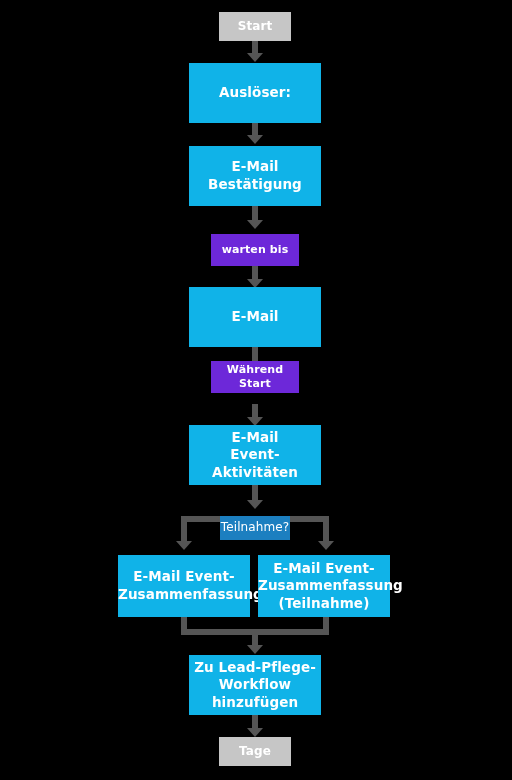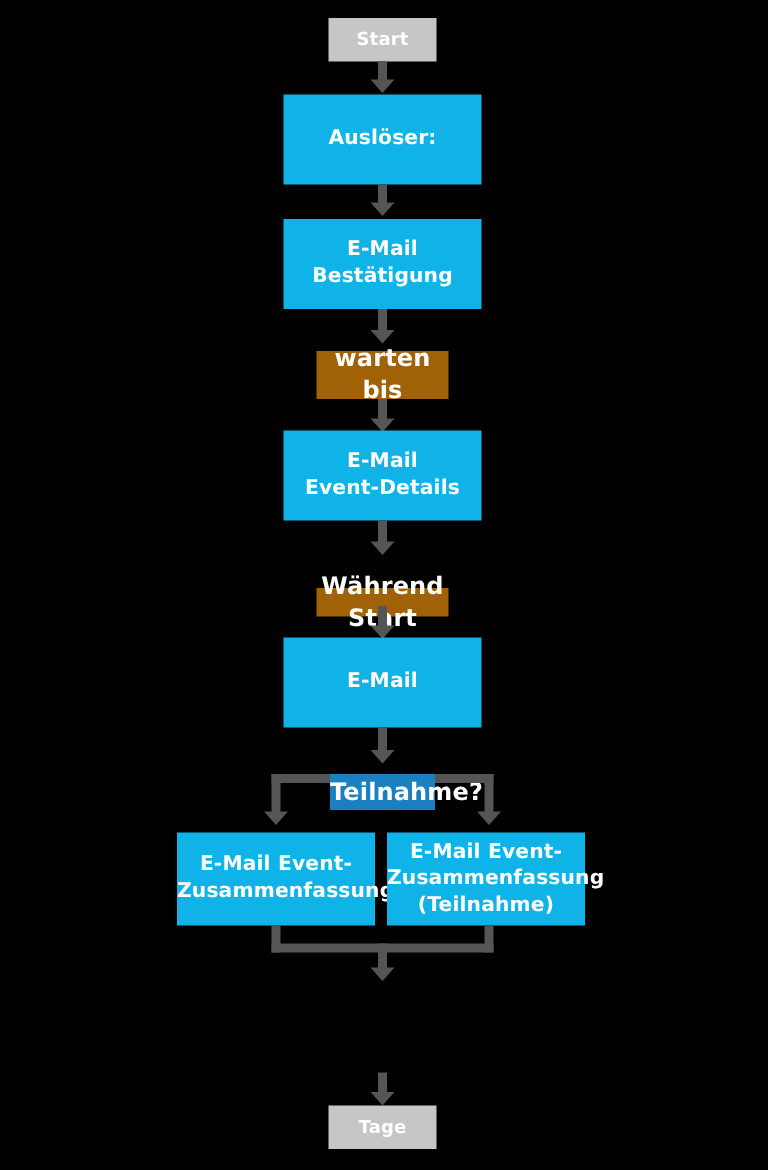--- a/index.html
+++ b/index.html
@@ -15,23 +15,23 @@
     text-align:center;color:#ffffff;line-height:1.30;
     letter-spacing:0.1px;
   }
   .node .txt{display:block;width:100%;padding:0 4px;}
 
   
   .term{background:#c6c6c6;color:#ffffff;font-size:12px;font-weight:700;}
   
   .action{background:#10b3e8;color:#ffffff;font-size:13.5px;font-weight:700;}
   
-  .wait{background:#a16207;color:#ffffff;font-size:16px;font-weight:700;}
+  .wait{background:#6d28d9;color:#ffffff;font-size:11px;font-weight:700;}
   
-  .decision{background:#1c7fc0;color:#ffffff;font-size:16px;font-weight:700;}
+  .decision{background:#1c7fc0;color:#ffffff;font-size:12px;font-weight:400;}
 
   
   .conn{position:absolute;background:#555555;}
   .arrowhead{
     position:absolute;width:0;height:0;
     border-left:8px solid transparent;
     border-right:8px solid transparent;
     border-top:9px solid #555555;
   }
 </style>
@@ -71,40 +71,40 @@
       <span>warten bis</span><br>
     </div>
   </div>
 
   <div class="conn" style="left:252px;top:266px;width:6px;height:14px;"></div>
   <div class="arrowhead" style="left:247px;top:279px;"></div>
 
   <div class="node action" style="left:189px;top:287px;width:132px;height:60px;">
     <div class="txt">
       <span>E-Mail</span><br>
-      <span>Event-Details</span>
     </div>
   </div>
 
   <div class="conn" style="left:252px;top:347px;width:6px;height:15px;"></div>
   <div class="arrowhead" style="left:247px;top:361px;"></div>
 
-  <div class="node wait" style="left:211px;top:392px;width:88px;height:19px;">
+  <div class="node wait" style="left:211px;top:361px;width:88px;height:32px;">
     <div class="txt">
       <span>Während</span><br>
       <span>Start</span>
     </div>
   </div>
 
   <div class="conn" style="left:252px;top:404px;width:6px;height:14px;"></div>
   <div class="arrowhead" style="left:247px;top:417px;"></div>
 
   <div class="node action" style="left:189px;top:425px;width:132px;height:60px;">
     <div class="txt">
       <span>E-Mail</span><br>
+      <span>Event-Aktivitäten</span>
     </div>
   </div>
 
   <div class="conn" style="left:252px;top:485px;width:6px;height:16px;"></div>
   <div class="arrowhead" style="left:247px;top:500px;"></div>
 
   <div class="node decision" style="left:220px;top:516px;width:70px;height:24px;">
     <span class="txt">Teilnahme?</span>
   </div>
 
@@ -130,20 +130,26 @@
       <span>(Teilnahme)</span>
     </div>
   </div>
 
   <div class="conn" style="left:181px;top:617px;width:6px;height:18px;"></div>
   <div class="conn" style="left:323px;top:617px;width:6px;height:18px;"></div>
   <div class="conn" style="left:181px;top:629px;width:148px;height:6px;"></div>
   <div class="conn" style="left:252px;top:629px;width:6px;height:17px;"></div>
   <div class="arrowhead" style="left:247px;top:645px;"></div>
 
+  <div class="node action" style="left:189px;top:655px;width:132px;height:60px;">
+    <div class="txt">
+      <span>Zu Lead-Pflege-</span><br>
+      <span>Workflow hinzufügen</span>
+    </div>
+  </div>
 
   <div class="conn" style="left:252px;top:715px;width:6px;height:14px;"></div>
   <div class="arrowhead" style="left:247px;top:728px;"></div>
 
   <div class="node term" style="left:219px;top:737px;width:72px;height:29px;">
     <span class="txt">Tage</span>
   </div>
 
 </div>
 

